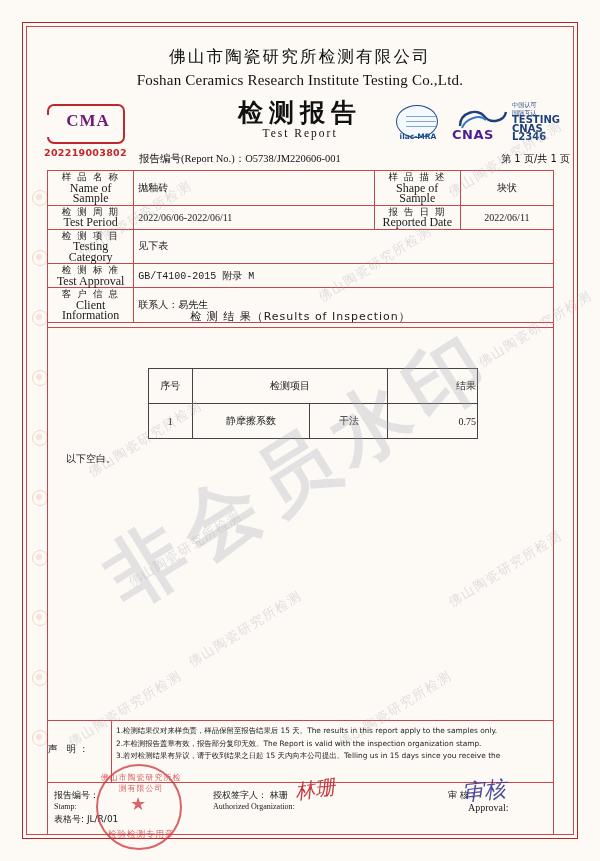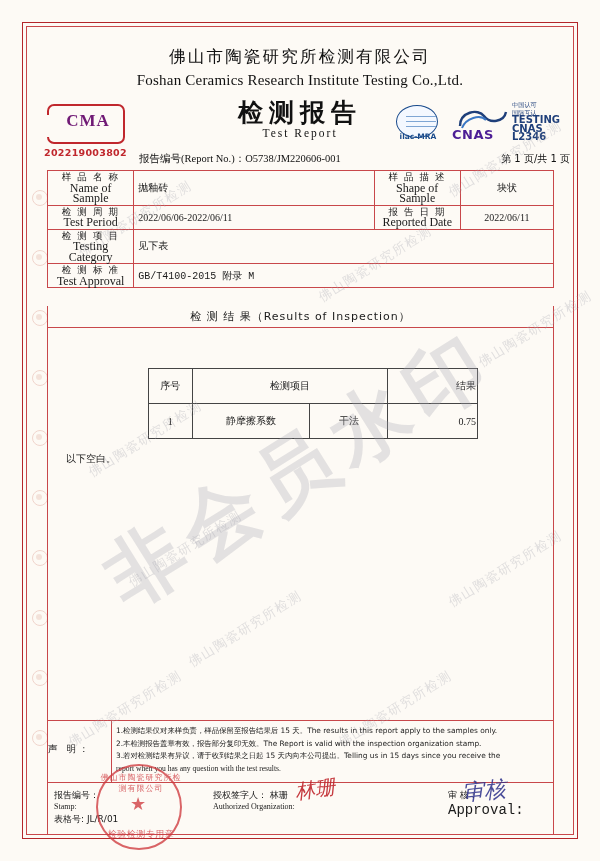--- a/index.html
+++ b/index.html
@@ -207,21 +207,21 @@
     box-sizing:border-box;
     font-size:9px;
     font-family:"DejaVu Sans", sans-serif;
   }
   .f-c1 { position:absolute; left:6px; top:6px; width:100px; }
   .f-c1 .en { font-family:"Liberation Serif", serif; font-size:8px; }
   .f-c2 { position:absolute; left:6px; top:30px; width:110px; }
   .f-c3 { position:absolute; left:165px; top:6px; width:180px; }
   .f-c3 .en { font-family:"Liberation Serif", serif; font-size:8px; }
   .f-c4 { position:absolute; left:400px; top:6px; width:100px; }
-  .f-c4 .en { font-family:Liberation Mono, monospace; font-size:14px; }
+  .f-c4 .en { font-family:Liberation Serif, serif; font-size:10px;margin-left:20px; }
 
   
   .sig1 {
     position:absolute; left:295px; top:776px;
     font-size:20px; color:#c0272d;
     font-family:"DejaVu Serif", serif; font-style:italic;
     transform:rotate(-8deg);
     opacity:0.9;
   }
   .sig2 {
@@ -384,20 +384,27 @@
         <span class="en">Testing Category</span>
       </td>
       <td class="val" colspan="3">见下表</td>
     </tr>
     <tr>
       <td class="lbl">
         <span class="cn">检 测 标 准</span>
         <span class="en">Test  Approval</span>
       </td>
       <td class="val" colspan="3">GB/T4100-2015 附录 M</td>
+    </tr>
+    <tr>
+      <td class="lbl">
+        <span class="cn">客 户 信 息</span>
+        <span class="en">Client Information</span>
+      </td>
+      <td class="val" colspan="3">联系人：易先生</td>
     </tr>
   </tbody>
     </table>
 
   <div class="res-hd">检 测 结 果（Results of Inspection）</div>
 
   <div class="res-body">
     <table class="rtable">
       <tbody>
           <tr>
@@ -417,21 +424,20 @@
   </div>
 
   <div class="stmt">
     <div class="stmt-lbl">
       <span>声 明：</span>
     </div>
     <div class="stmt-body">
       <p>1.检测结果仅对来样负责，样品保留至报告结果后 15 天。The results in this report apply to the samples only.</p>
       <p>2.本检测报告盖章有效，报告部分复印无效。The Report is valid with the inspection organization stamp.</p>
       <p>3.若对检测结果有异议，请于收到结果之日起 15 天内向本公司提出。Telling us in 15 days since you receive the</p>
-      <p class="en">report when you has any question with the test results.</p>
     </div>
   </div>
 
   <div class="foot">
     <div class="f-c1">
       <div>报告编号：</div>
       <div class="en">Stamp:</div>
     </div>
     <div class="f-c2">表格号: JL/R/01</div>
     <div class="f-c3">

